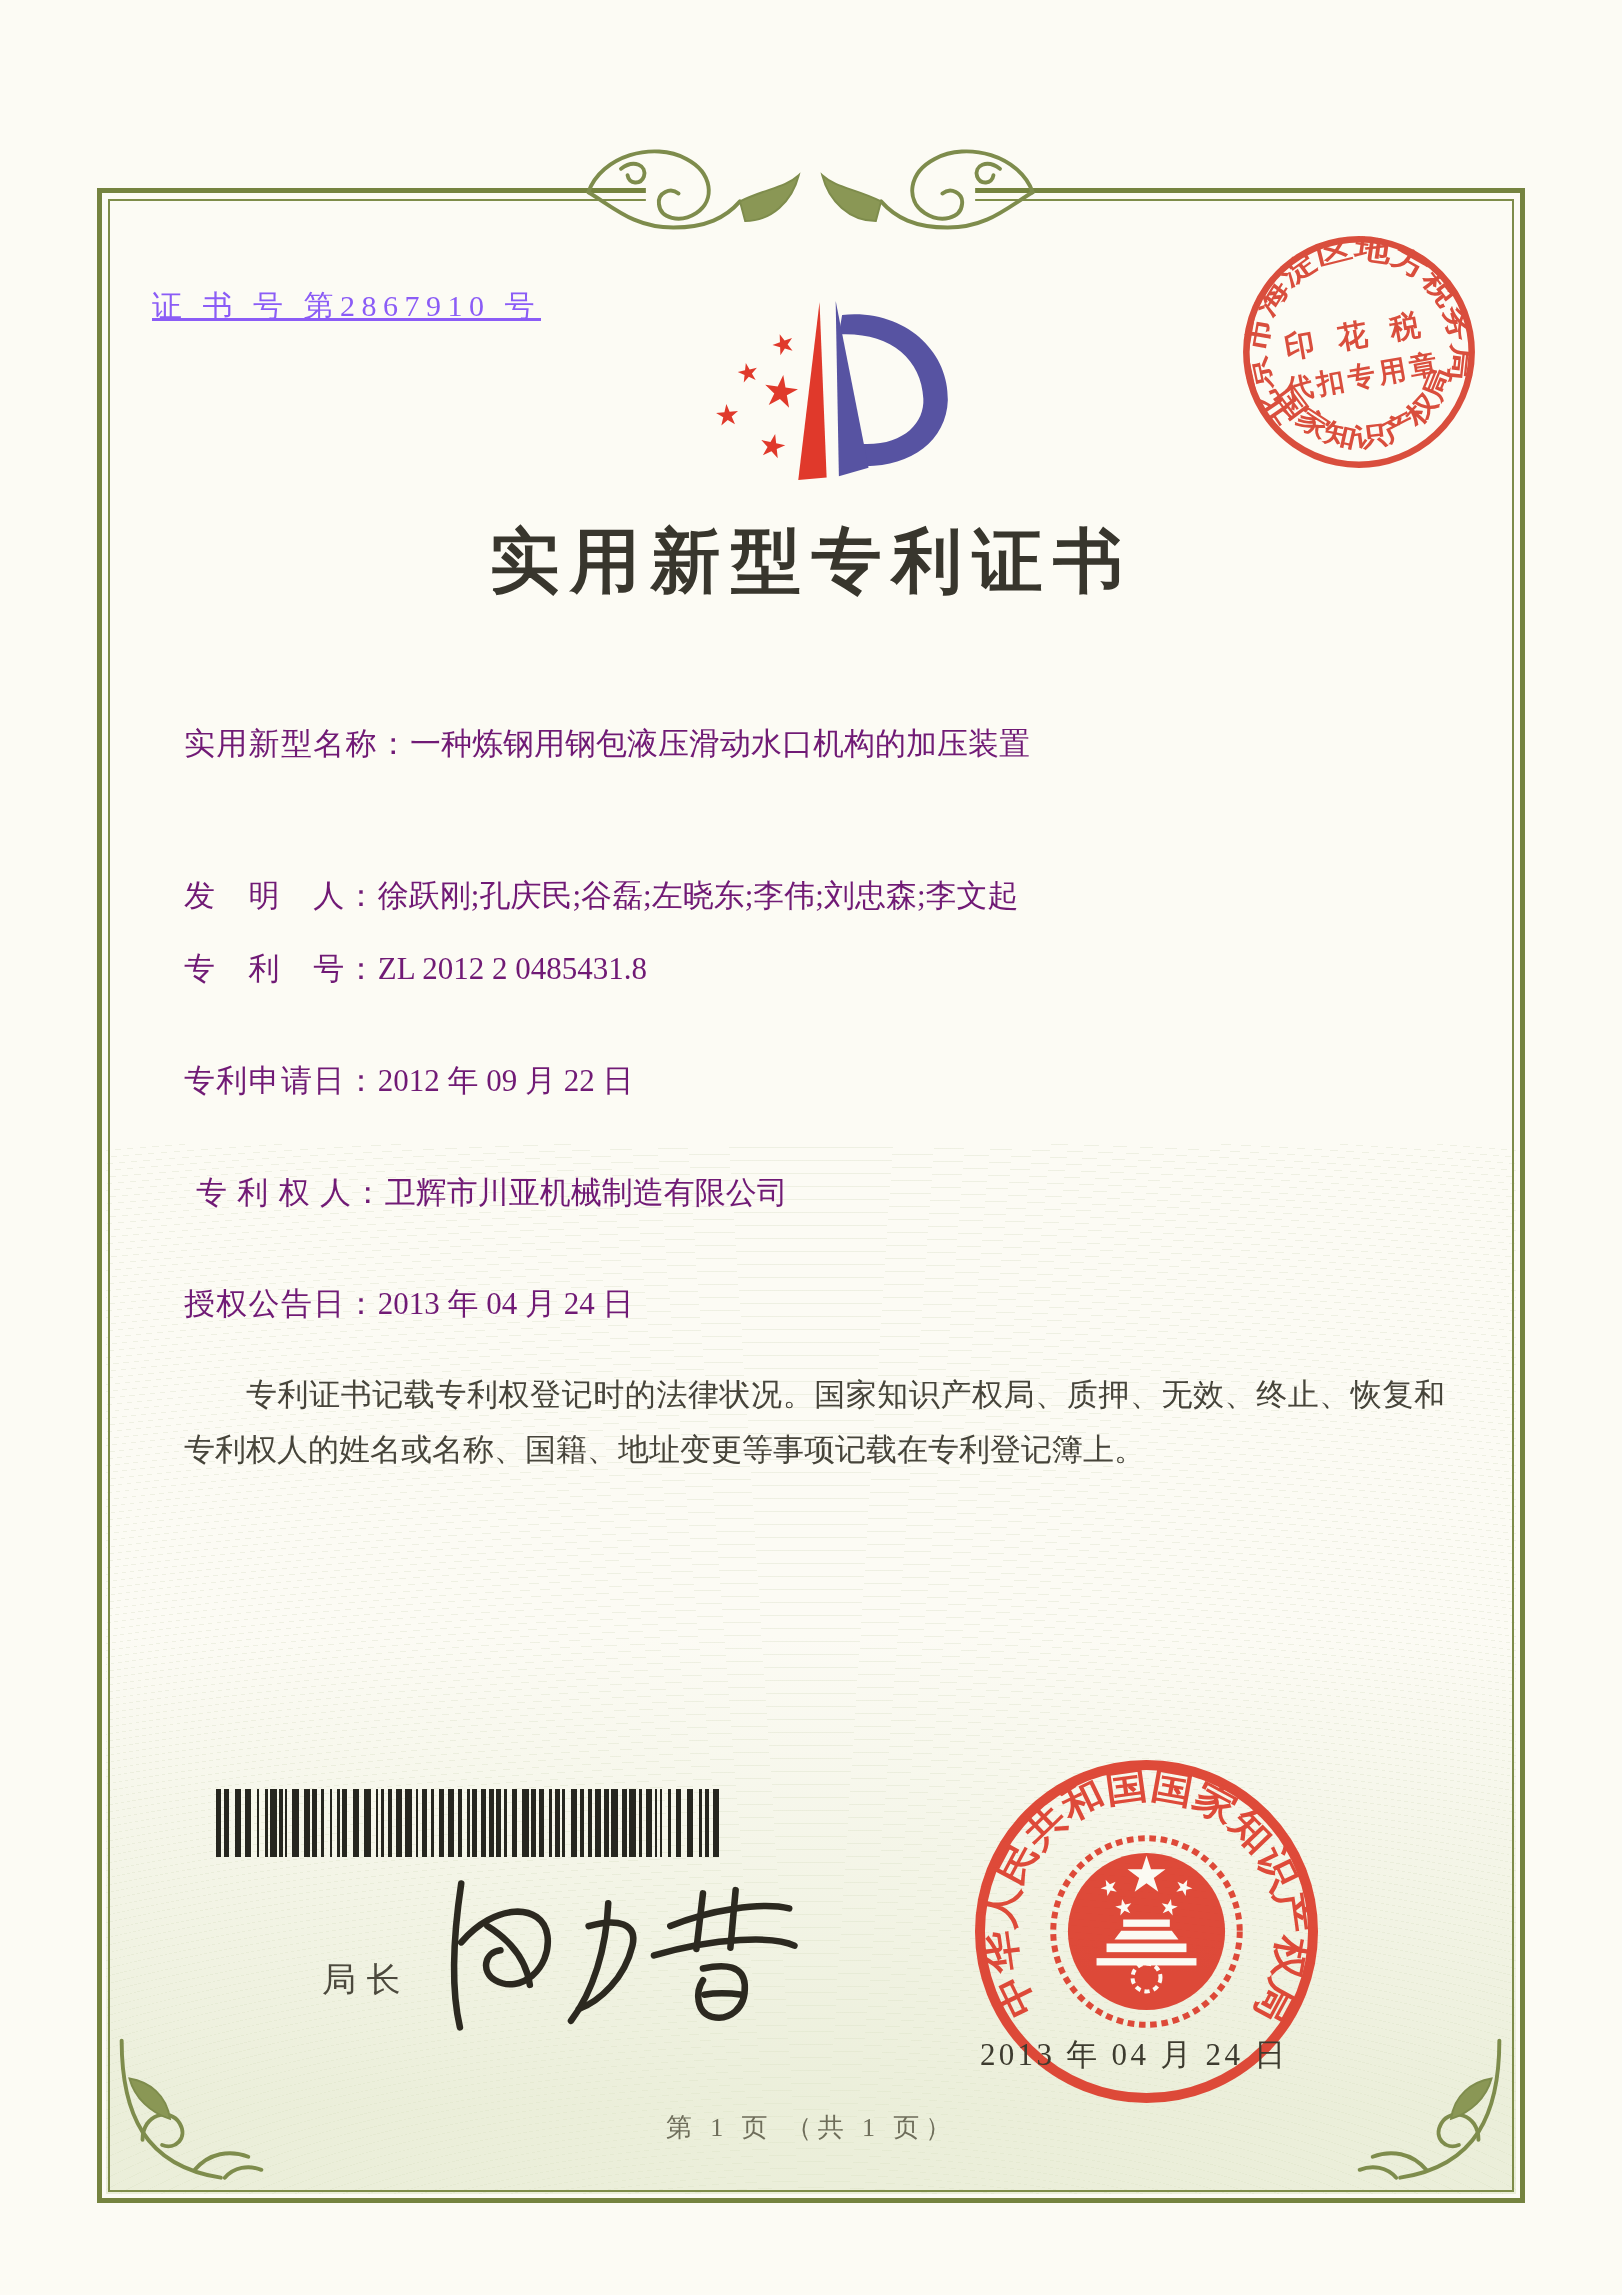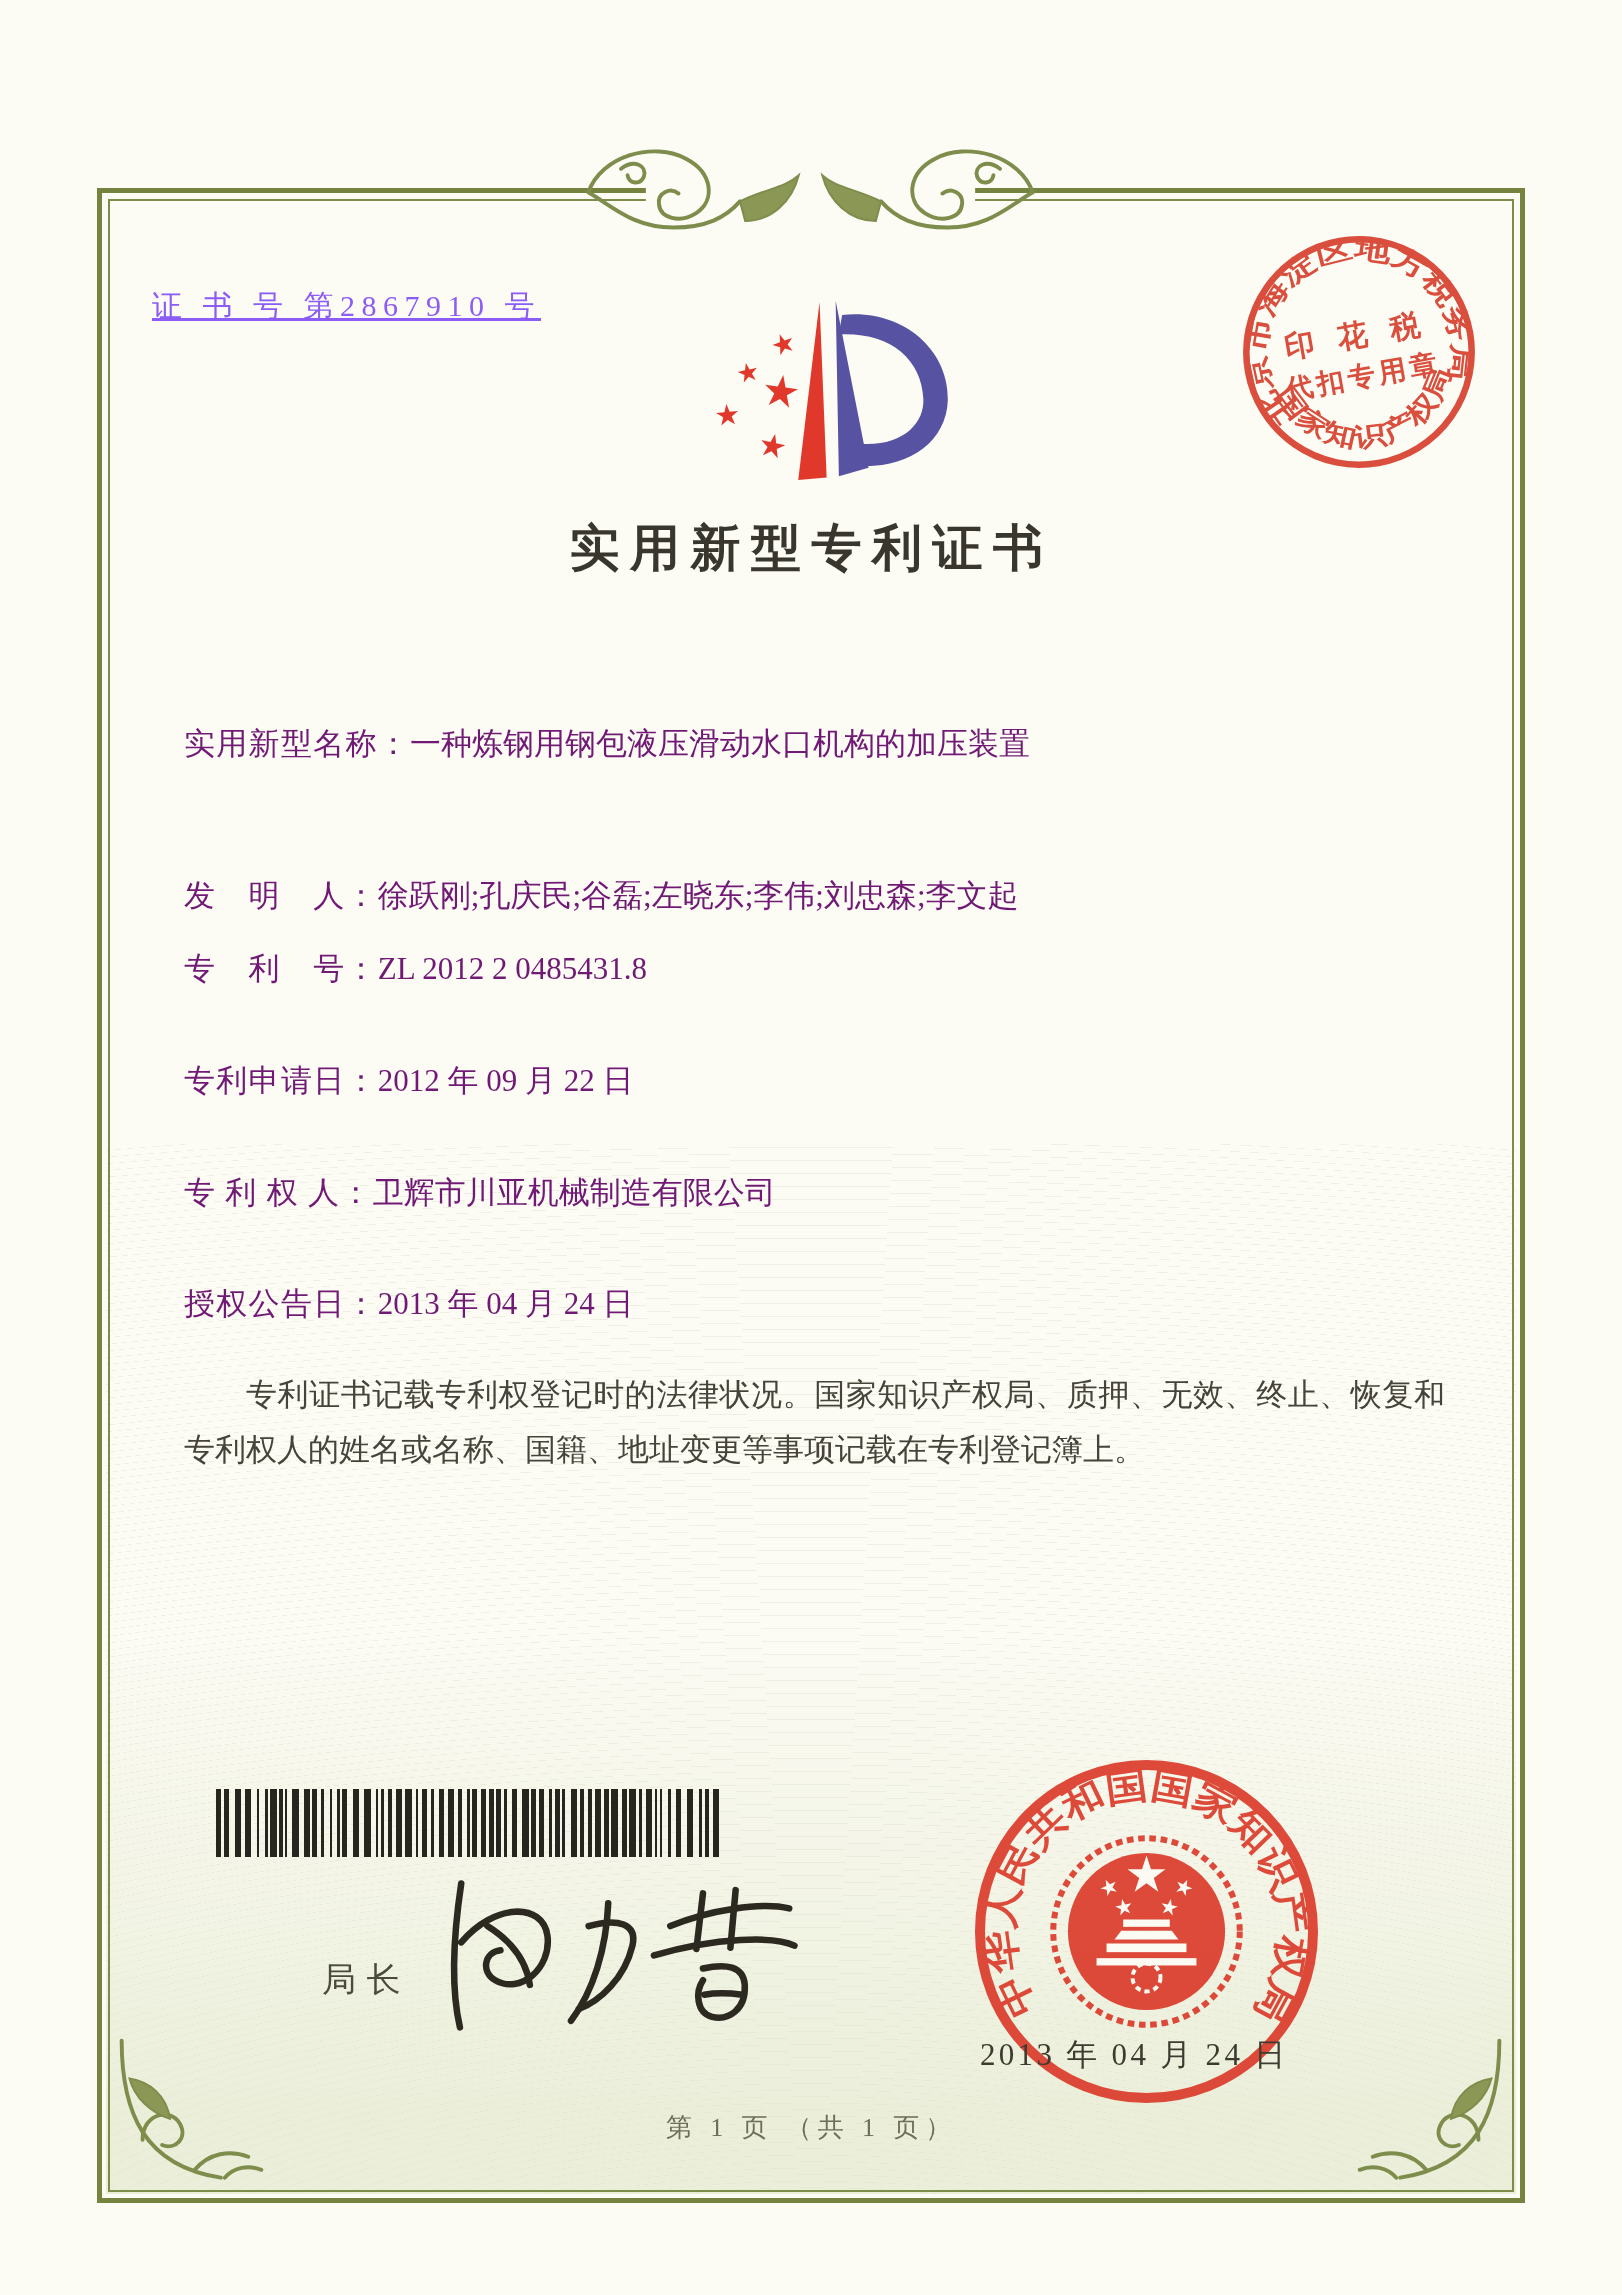--- a/index.html
+++ b/index.html
@@ -36,21 +36,21 @@
     position:absolute;left:152px;top:286px;z-index:3;
     font-size:30px;letter-spacing:6.5px;color:#8b5cf6;text-decoration:underline;
   }
   .logo{position:absolute;left:677px;top:275px;width:307px;height:245px;z-index:3;}
   .tax-stamp{
     position:absolute;left:1228px;top:221px;width:262px;height:262px;z-index:4;
     transform:rotate(-10deg);opacity:.92;
   }
   .doc-title{
     position:absolute;left:0;right:0;top:515px;z-index:3;text-align:center;
-    font-size:50px;font-weight:bold;letter-spacing:10.5px;color:#38362d;
+    font-size:70px;font-weight:bold;letter-spacing:10.5px;color:#38362d;
   }
   .fields{position:absolute;left:184px;top:723px;width:1269px;z-index:3;}
   .field-row{position:absolute;left:0;font-size:31px;color:#701a75;white-space:nowrap;}
   .field-row .lbl{letter-spacing:1.3px;}
   .paragraphs{
     position:absolute;left:184px;top:1367px;width:1261px;z-index:3;
     font-size:31px;line-height:55px;text-align:justify;color:#46443a;
   }
   .paragraphs p{margin:0;text-indent:2em;}
   .barcode{
@@ -169,21 +169,21 @@
     </div>
     <div class="field-row" style="top:112px;margin-top:40px;">
       <span class="lbl">发　明　人：</span><span>徐跃刚;孔庆民;谷磊;左晓东;李伟;刘忠森;李文起</span>
     </div>
     <div class="field-row" style="top:225px;">
       <span class="lbl">专　利　号：</span><span>ZL 2012 2 0485431.8</span>
     </div>
     <div class="field-row" style="top:337px;">
       <span class="lbl">专利申请日：</span><span>2012 年 09 月 22 日</span>
     </div>
-    <div class="field-row" style="top:449px;">
+    <div class="field-row" style="top:449px;margin-left:12px;">
       <span class="lbl">专 利 权 人：</span><span>卫辉市川亚机械制造有限公司</span>
     </div>
     <div class="field-row" style="top:560px;">
       <span class="lbl">授权公告日：</span><span>2013 年 04 月 24 日</span>
     </div>
   </div>
 
   <div class="paragraphs">
     <p>专利证书记载专利权登记时的法律状况。国家知识产权局、质押、无效、终止、恢复和专利权人的姓名或名称、国籍、地址变更等事项记载在专利登记簿上。</p>
   </div>

